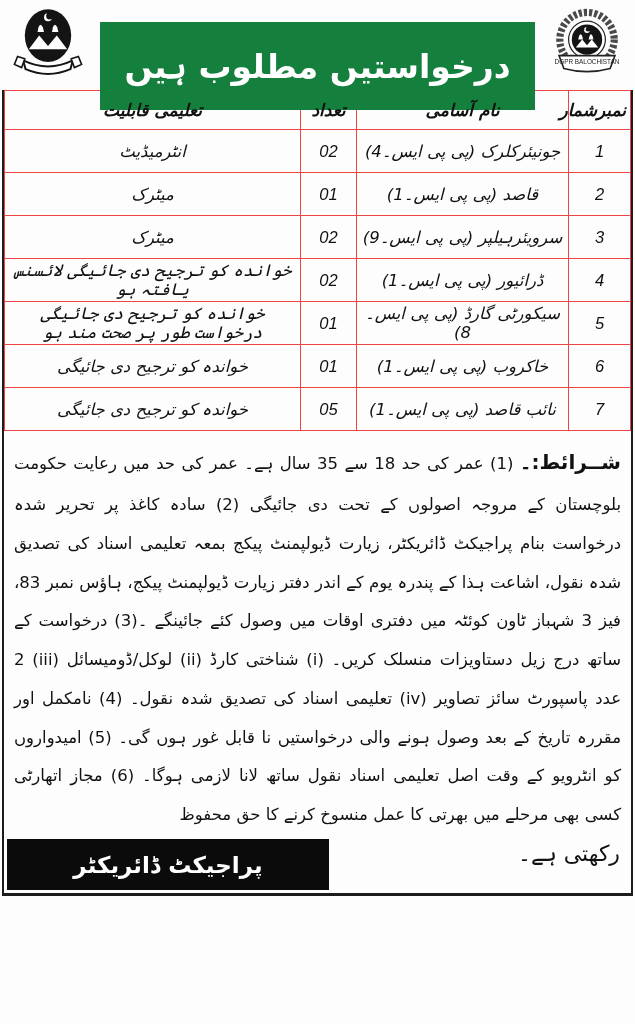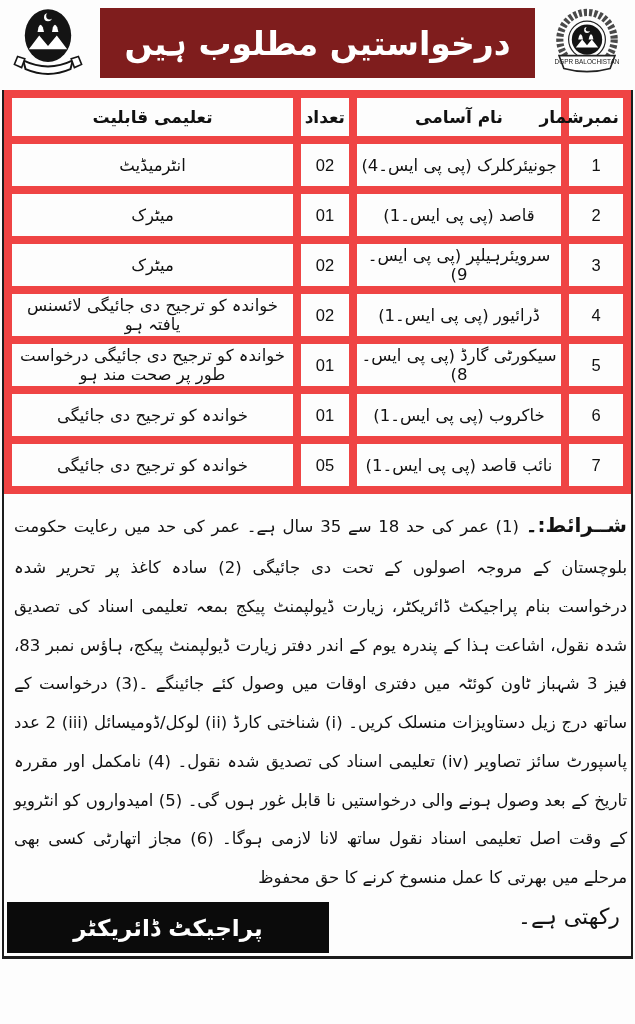--- a/index.html
+++ b/index.html
@@ -2,39 +2,39 @@
 <html lang="ur"><head>
 <meta charset="utf-8">
 <style>
   html,body{margin:0;padding:0;background:#ffffff;}
   body{width:635px;height:1024px;font-family:"DejaVu Sans",sans-serif;color:#111;}
   .page{position:relative;width:635px;height:1024px;background:#fdfdfd;overflow:hidden;}
 
   
   .header-row{display:flex;align-items:flex-start;padding:6px 4px 0 4px;height:82px;}
   .logo{width:88px;height:80px;flex:0 0 auto;display:flex;align-items:center;justify-content:center;}
-  .title-box{flex:1;background:#7f1d1d;height:70px;margin:2px 8px 0 8px;display:flex;align-items:center;justify-content:center;}
+  .title-box{flex:1;background:#15803d;height:88px;margin:16px 8px 0 8px;display:flex;align-items:center;justify-content:center;}
   .title-box .t{color:#ffffff;font-weight:bold;font-size:33px;white-space:nowrap;direction:rtl;}
 
   
   .frame{margin:2px 2px 0 2px;border-left:2px solid #1c1c1c;border-right:2px solid #1c1c1c;border-bottom:3px solid #1c1c1c;}
 
   .intro{direction:rtl;text-align:justify;text-align-last:center;font-size:17px;line-height:34px;padding:4px 10px 6px 10px;font-weight:bold;}
 
   
   table.jobs{width:100%;border-collapse:collapse;direction:rtl;table-layout:fixed;}
-  table.jobs th,table.jobs td{border:8px solid #ef4444;text-align:center;vertical-align:middle;padding:0 4px;}
+  table.jobs th,table.jobs td{border:1px solid #ef4444;text-align:center;vertical-align:middle;padding:0 4px;font-style:italic;}
   table.jobs th{font-size:17px;font-weight:bold;height:38px;}
   table.jobs td{font-size:16.5px;height:42px;}
   col.c-serial{width:62px;}col.c-post{width:212px;}col.c-count{width:56px;}
   td.qual{text-align:right;padding-right:8px;font-size:15px;}
   td.num{font-family:"Liberation Sans",sans-serif;font-size:18px;margin-left:31px;}
 
   
-  .conditions{direction:rtl;text-align:justify;font-size:16.5px;line-height:2.35;padding:8px 4px 0 10px;}
+  .conditions{direction:rtl;text-align:justify;font-size:16.5px;line-height:2.35;padding:8px 10px 0 10px;}
   .conditions .lbl{font-weight:bold;font-size:20px;letter-spacing:1px;}
 
   
   .bottom-row{display:flex;justify-content:space-between;align-items:stretch;padding:4px 3px 3px 3px;}
   .sign-box{background:#0b0b0b;color:#fff;width:322px;text-align:center;font-weight:bold;font-size:23px;line-height:1.6;padding:8px 0 6px 0;direction:rtl;}
   .bottom-right{display:flex;flex-direction:column;justify-content:space-between;align-items:flex-end;padding:0 8px 0 0;}
   .cond-tail{direction:rtl;font-size:22px;padding-top:2px;}
 </style>
 </head>
 <body>

